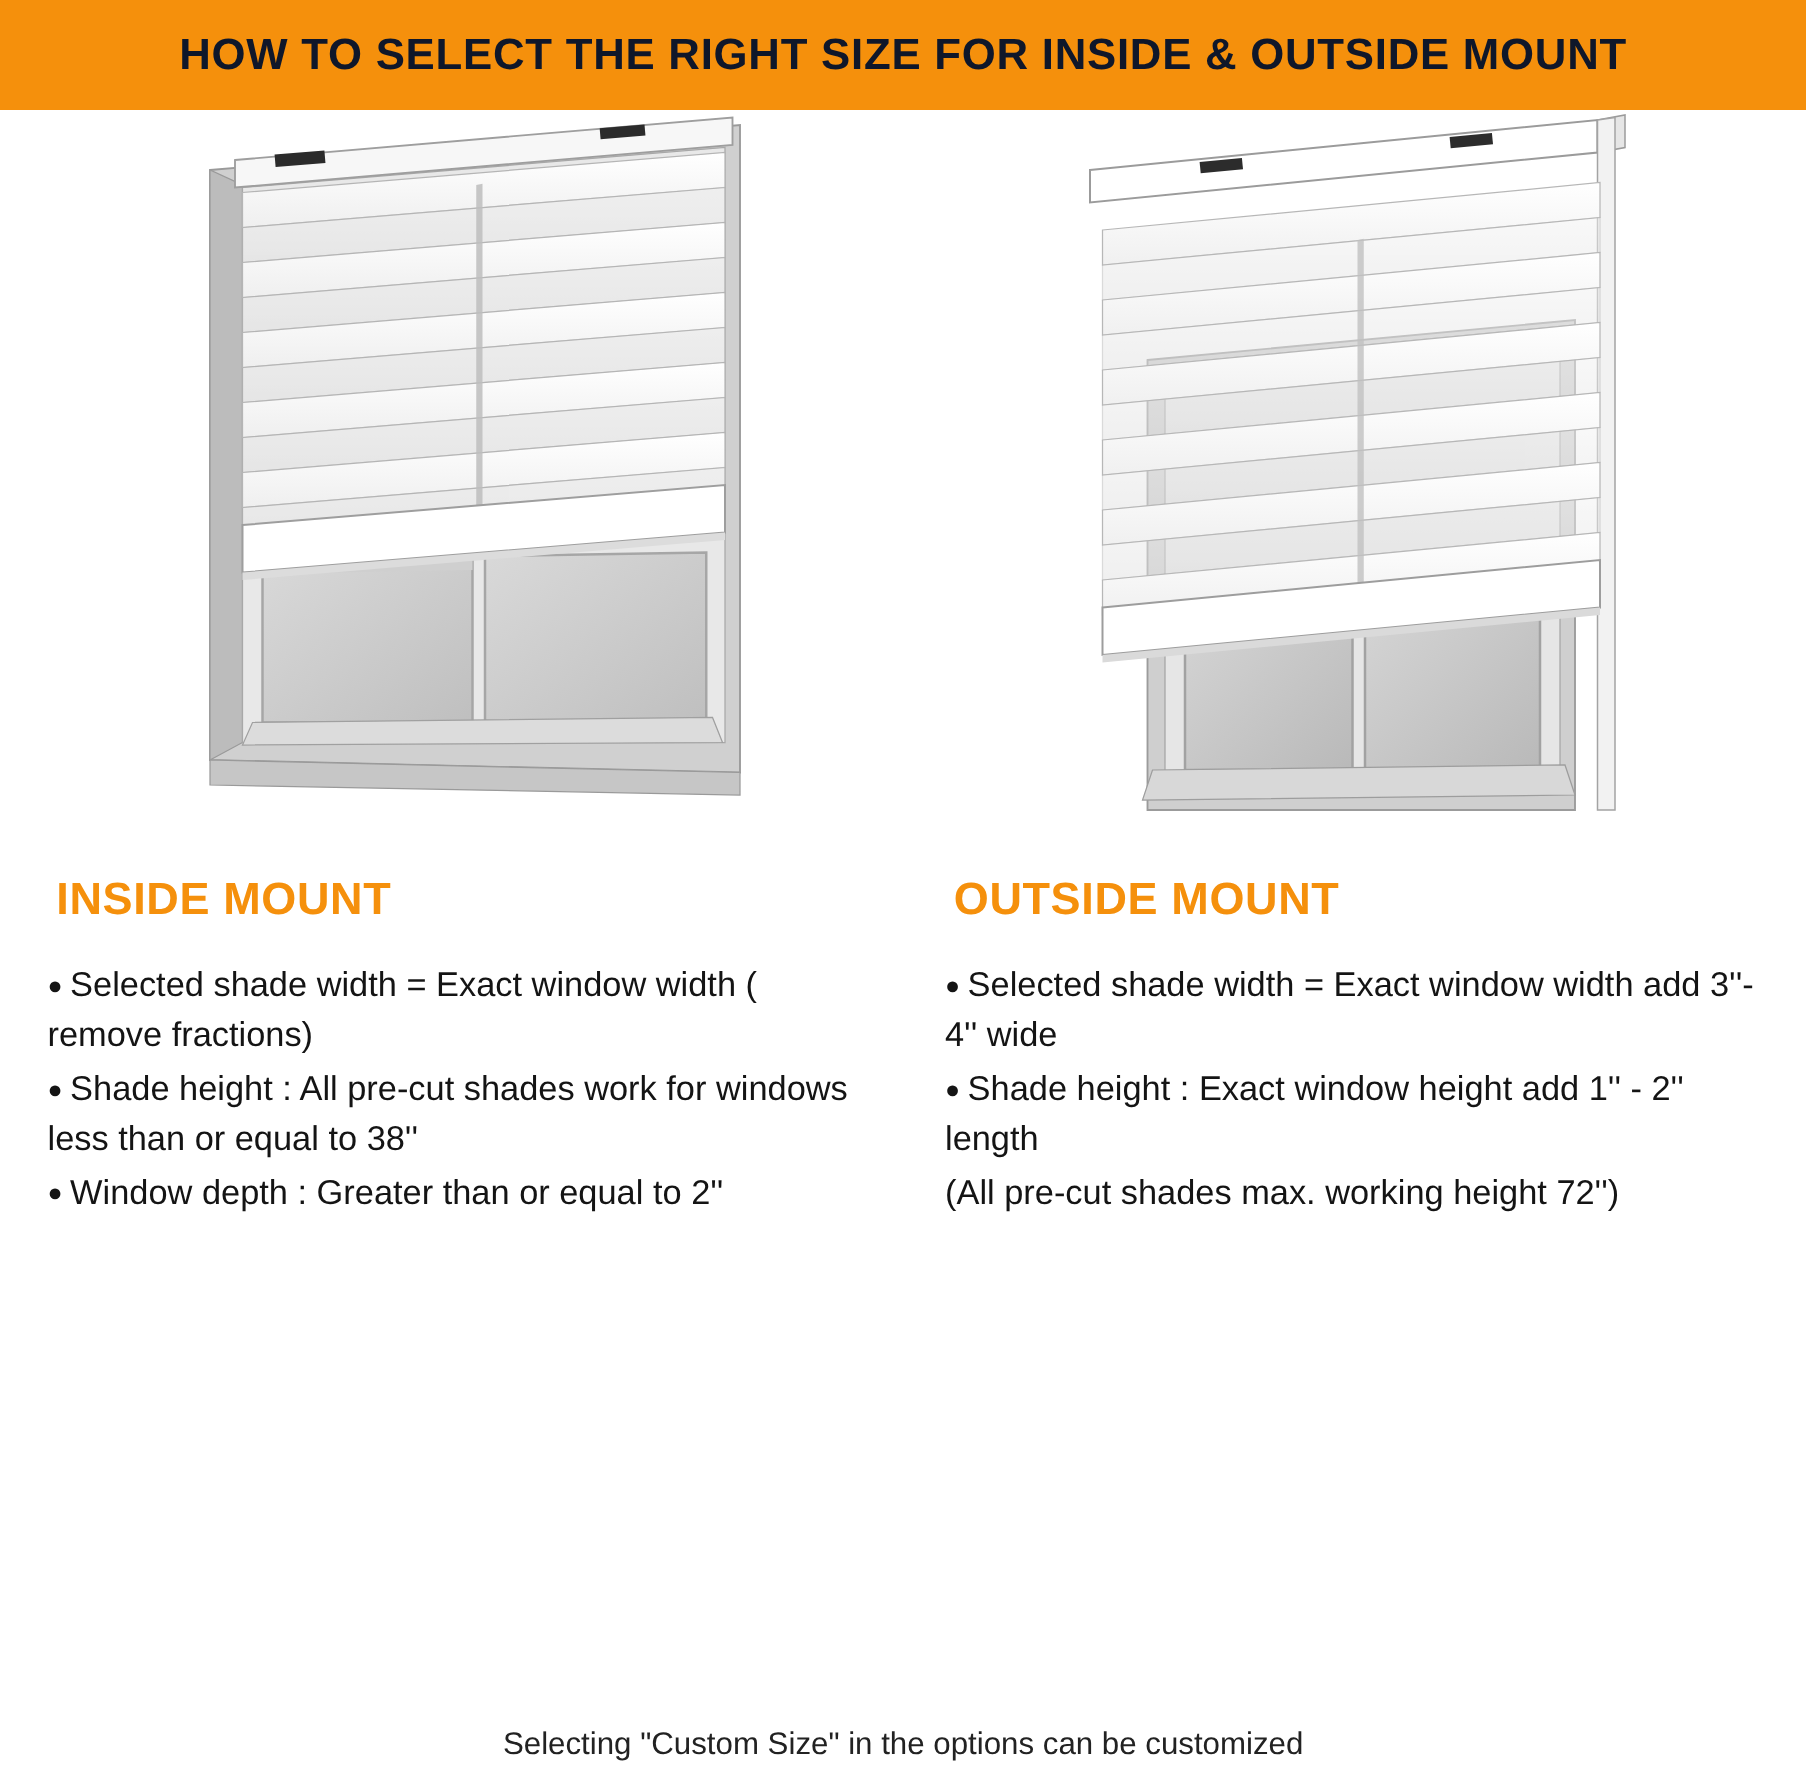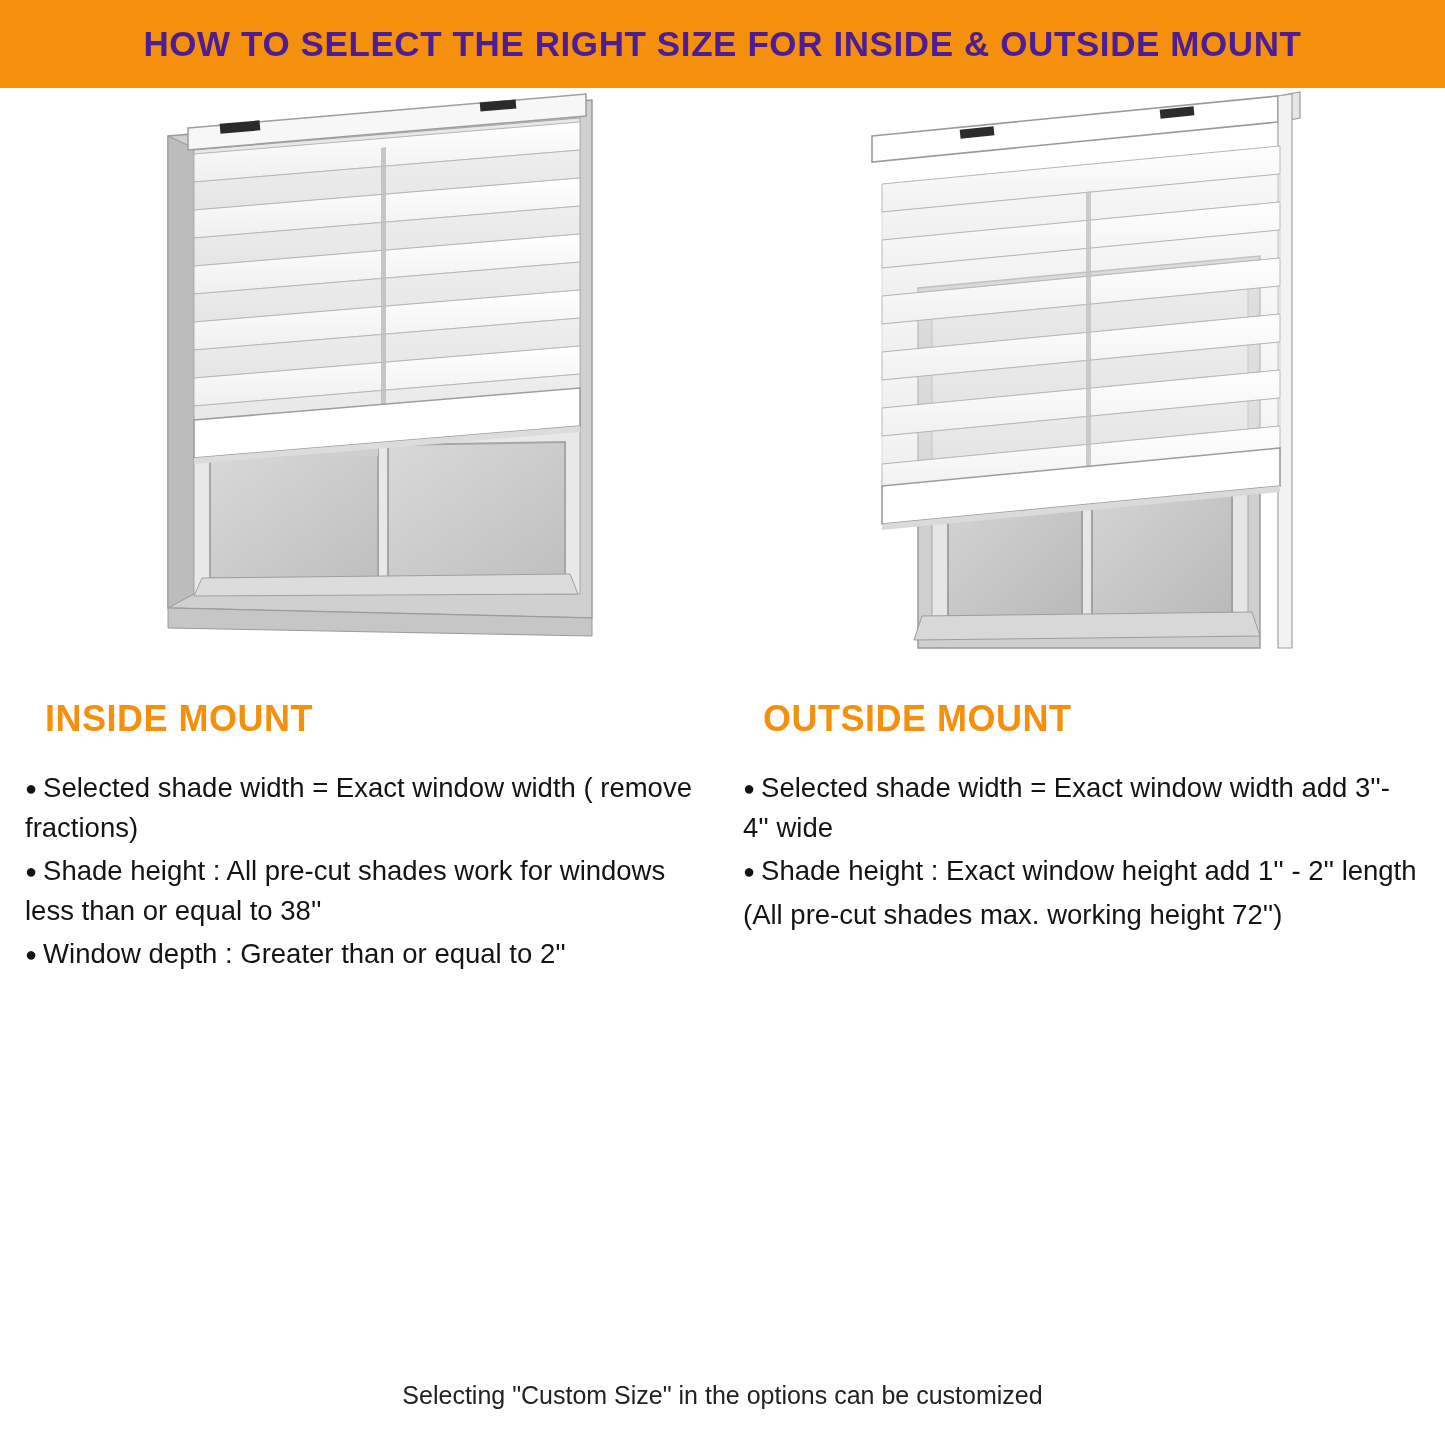--- a/index.html
+++ b/index.html
@@ -20,21 +20,21 @@
   .header-bar {
     width: 100%;
     height: 88px;
     background: #F5900C;
     display: flex;
     align-items: center;
     justify-content: center;
     box-sizing: border-box;
   }
   .header-title {
-    color: #4c1d95;
+    color: #0f172a;
     font-size: 35px;
     font-weight: bold;
     letter-spacing: 0.6px;
     text-align: right;
     white-space: nowrap;
   }
 
   
   .illustrations {
     position: relative;
@@ -64,21 +64,21 @@
 
   .section-title {
     color: #F5900C;
     font-size: 36px;
     font-weight: bold;
     letter-spacing: 0.5px;
     margin: 0 0 28px 20px;
   }
 
   .bullets {
-    margin: 0;
+    margin: 13px;
     padding: 0;
     list-style: none;
   }
   .bullets li {
     font-size: 27.5px;
     line-height: 1.44;
     margin: 0 0 4px 0;
     color: #141414;
   }
   .bullets li .dot {

